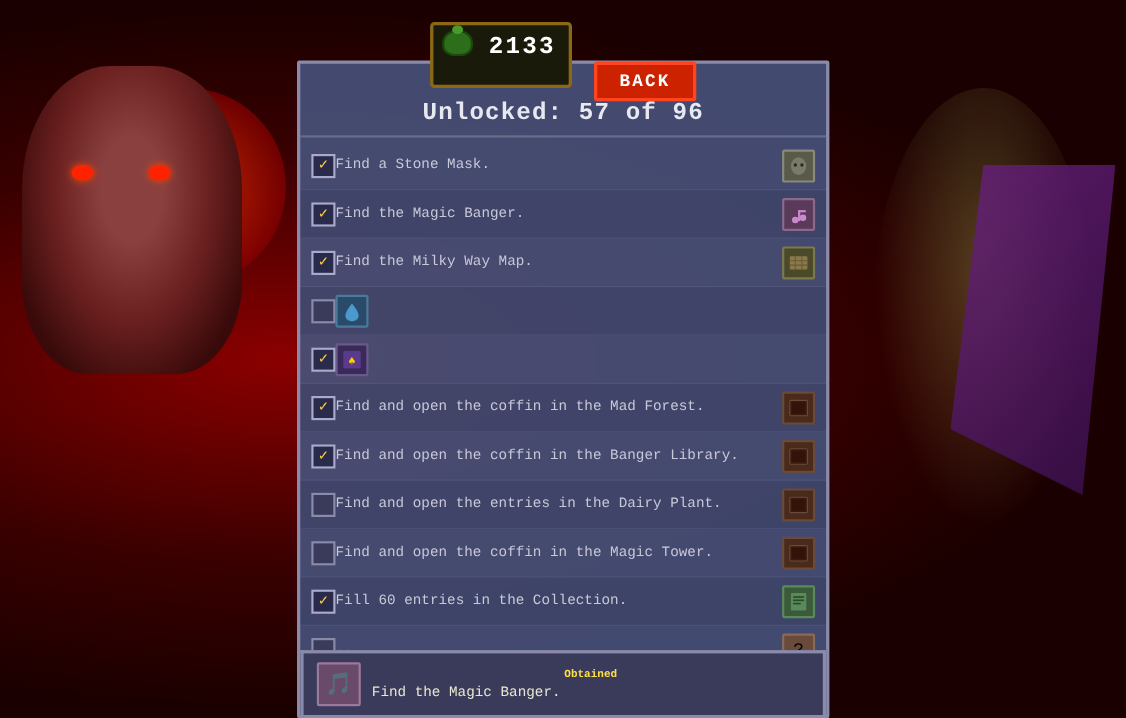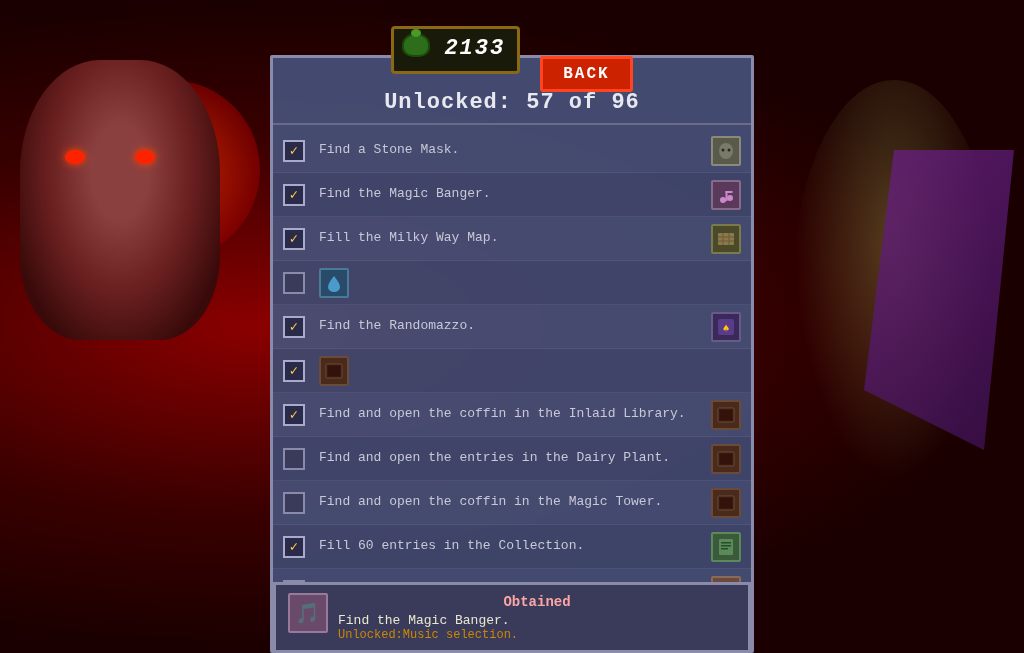--- a/index.html
+++ b/index.html
@@ -88,22 +88,21 @@
       z-index: 10;
     }
 
     .gold-counter {
       display: flex;
       align-items: center;
       gap: 6px;
       background: #1a1a0a;
       border: 3px solid #8b6914;
       border-radius: 4px;
-      padding: 4px 12px 8px 8px;
-      font-style: italic;
+      padding: 4px 12px 20px 8px;
     }
 
     .gold-icon {
       width: 36px;
       height: 30px;
       position: relative;
     }
 
     .gold-bag {
       width: 28px;
@@ -195,21 +194,21 @@
     .checklist::-webkit-scrollbar-thumb {
       background: #cc8800;
       border: 1px solid #ffaa00;
     }
 
     .checklist-item {
       display: flex;
       align-items: center;
       padding: 6px 10px;
       border-bottom: 1px solid rgba(100, 100, 140, 0.4);
-      gap: 14px;
+      gap: 0;
       min-height: 44px;
     }
 
     .checklist-item:nth-child(even) {
       background: rgba(50, 55, 90, 0.3);
     }
 
     .checkbox {
       width: 22px;
       height: 22px;
@@ -288,22 +287,22 @@
       flex: 1;
     }
 
     .tooltip-title-row {
       text-align: center;
       margin-bottom: 2px;
     }
 
     .tooltip-obtained {
       font-family: 'Courier New', monospace;
-      font-size: 14px;
-      color: #fca5a5;
+      font-size: 10px;
+      color: #fde047;
       font-weight: bold;
     }
 
     .tooltip-item-name {
       font-family: 'Courier New', monospace;
       font-size: 13px;
       color: #e8e8d0;
     }
 
     .tooltip-unlock-text {
@@ -390,61 +389,61 @@
           <svg width="20" height="20" viewBox="0 0 20 20">
             <circle cx="7" cy="15" r="3" fill="#cc88cc"></circle>
             <circle cx="14" cy="13" r="3" fill="#cc88cc"></circle>
             <rect x="9.5" y="6" width="2" height="10" fill="#cc88cc"></rect>
             <rect x="9.5" y="6" width="7" height="2" fill="#cc88cc"></rect>
           </svg>
         </div>
       </div>
       <div class="checklist-item">
         <div class="checkbox checked"></div>
-        <span class="item-text">Fill the Milky Way Map.</span>
+        <span class="item-text">Find the Milky Way Map.</span>
         <div class="item-icon" style="background: rgb(74, 74, 42); border: 2px solid rgb(122, 122, 74);">
           <svg width="20" height="20" viewBox="0 0 20 20">
             <rect x="2" y="4" width="16" height="12" rx="1" fill="#8a7a4a"></rect>
             <line x1="2" y1="8" x2="18" y2="8" stroke="#6a5a3a" stroke-width="1"></line>
             <line x1="2" y1="12" x2="18" y2="12" stroke="#6a5a3a" stroke-width="1"></line>
             <line x1="7" y1="4" x2="7" y2="16" stroke="#6a5a3a" stroke-width="1"></line>
             <line x1="13" y1="4" x2="13" y2="16" stroke="#6a5a3a" stroke-width="1"></line>
           </svg>
         </div>
       </div>
       <div class="checklist-item">
         <div class="checkbox"></div>
         <div class="item-icon" style="background: rgb(42, 74, 106); border: 2px solid rgb(74, 122, 154);">
           <svg width="20" height="20" viewBox="0 0 20 20">
             <path d="M10 3 C10 3 4 10 4 14 C4 17 7 19 10 19 C13 19 16 17 16 14 C16 10 10 3 10 3Z" fill="#4a9acc"></path>
           </svg>
         </div>
       </div>
       <div class="checklist-item">
         <div class="checkbox checked"></div>
-        <span class="item-text">Find the Randomazzo.</span>
         <div class="item-icon" style="background: rgb(58, 42, 90); border: 2px solid rgb(106, 90, 138);">
           <svg width="20" height="20" viewBox="0 0 20 20">
             <rect x="2" y="2" width="16" height="16" rx="2" fill="#5a3a8a"></rect>
             <text x="10" y="15" text-anchor="middle" fill="#ffcc00" font-size="11" font-family="monospace">♠</text>
           </svg>
         </div>
       </div>
       <div class="checklist-item">
         <div class="checkbox checked"></div>
+        <span class="item-text">Find and open the coffin in the Mad Forest.</span>
         <div class="item-icon" style="background: rgb(74, 42, 26); border: 2px solid rgb(106, 74, 58);">
           <svg width="20" height="20" viewBox="0 0 20 20">
             <rect x="2" y="3" width="16" height="14" rx="1" fill="#3a1a0a" stroke="#6a4a3a" stroke-width="1"></rect>
             <rect x="4" y="5" width="12" height="10" rx="1" fill="#2a0a0a" opacity="0.5"></rect>
           </svg>
         </div>
       </div>
       <div class="checklist-item">
         <div class="checkbox checked"></div>
-        <span class="item-text">Find and open the coffin in the Inlaid Library.</span>
+        <span class="item-text">Find and open the coffin in the Banger Library.</span>
         <div class="item-icon" style="background: rgb(74, 42, 26); border: 2px solid rgb(106, 74, 58);">
           <svg width="20" height="20" viewBox="0 0 20 20">
             <rect x="2" y="3" width="16" height="14" rx="1" fill="#3a1a0a" stroke="#6a4a3a" stroke-width="1"></rect>
             <rect x="4" y="5" width="12" height="10" rx="1" fill="#2a0a0a" opacity="0.5"></rect>
           </svg>
         </div>
       </div>
       <div class="checklist-item">
         <div class="checkbox"></div>
         <span class="item-text">Find and open the entries in the Dairy Plant.</span>
@@ -486,16 +485,15 @@
 
   <div class="tooltip-popup">
     <div class="tooltip-icon">
       <span>🎵</span>
     </div>
     <div class="tooltip-content">
       <div class="tooltip-title-row">
         <span class="tooltip-obtained">Obtained</span>
       </div>
       <div class="tooltip-item-name">Find the Magic Banger.</div>
-      <div class="tooltip-unlock-text">Unlocked:Music selection.</div>
     </div>
   </div>
 </div>
 
 </body></html>

